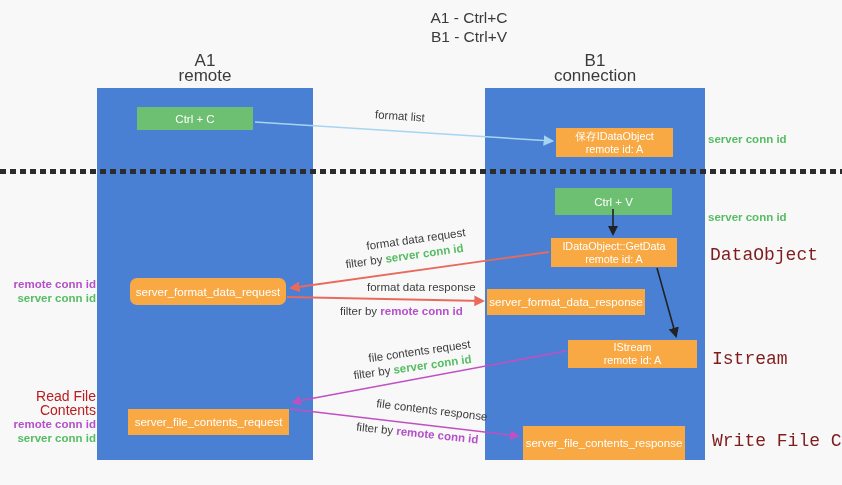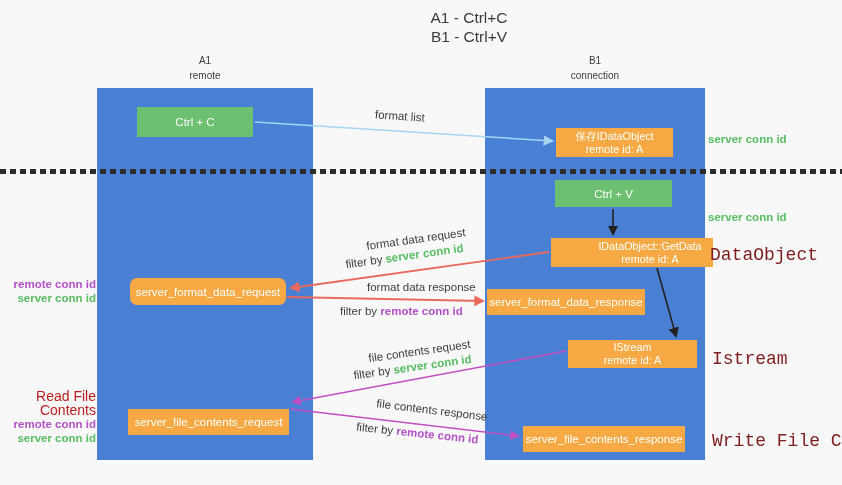--- a/index.html
+++ b/index.html
@@ -1,20 +1,20 @@
 <!DOCTYPE html>
 <html><head>
 <meta charset="utf-8">
 <style>
   html,body{margin:0;padding:0;background:#f8f8f9;}
   .stage{position:relative;width:842px;height:485px;background:#f8f8f9;overflow:hidden;
          font-family:"Liberation Sans",sans-serif;}
   .title{position:absolute;top:8px;left:0;width:100%;text-align:center;
          font-size:15.5px;line-height:19px;color:#3b3b3b;margin-left:48px;}
-  .colhead{position:absolute;text-align:center;font-size:10px;line-height:15px;color:#3b3b3b;}
+  .colhead{position:absolute;text-align:center;font-size:17px;line-height:15px;color:#3b3b3b;}
   .colhead.left{left:97px;width:216px;top:53px;}
   .colhead.right{left:485px;width:220px;top:53px;}
   .lane{position:absolute;top:88px;height:372px;background:#4a80d4;}
   .lane.left{left:97px;width:216px;}
   .lane.right{left:485px;width:220px;}
   .divider{position:absolute;left:0;top:169px;width:842px;height:5px;z-index:5;
            background:repeating-linear-gradient(90deg,#2c2c2c 0 6px,transparent 6px 10px);}
   .node{position:absolute;z-index:6;display:flex;flex-direction:column;align-items:center;
         justify-content:center;color:#fff;font-size:11.5px;text-align:center;white-space:nowrap;}
   .node.orange{background:#f8a944;}
@@ -47,46 +47,46 @@
   <div class="colhead right">
     <div>B1</div>
     <div>connection</div>
   </div>
 
   <div class="lane left"></div>
   <div class="lane right"></div>
 
   <div class="divider"></div>
 
-  <div class="node green" style="left:137px;top:107px;width:116px;height:30px;">Ctrl + C</div>
+  <div class="node green" style="left:137px;top:107px;width:116px;height:23px;">Ctrl + C</div>
 
   <div class="node orange" style="left:556px;top:128px;width:117px;height:29px;">
     <div class="ln">保存IDataObject</div>
     <div class="ln">remote id: A</div>
   </div>
 
-  <div class="node green" style="left:555px;top:180px;width:117px;height:27px;">Ctrl + V</div>
+  <div class="node green" style="left:555px;top:188px;width:117px;height:27px;">Ctrl + V</div>
 
-  <div class="node orange" style="left:551px;top:238px;width:126px;height:29px;padding-left:36px;">
+  <div class="node orange" style="left:551px;top:238px;width:126px;height:29px;">
     <div class="ln">IDataObject::GetData</div>
     <div class="ln">remote id: A</div>
   </div>
 
   <div class="node orange" style="left:130px;top:278px;width:156px;height:27px;border-radius:7px;">server_format_data_request</div>
 
   <div class="node orange" style="left:487px;top:289px;width:158px;height:26px;">server_format_data_response</div>
 
   <div class="node orange" style="left:568px;top:340px;width:129px;height:28px;">
     <div class="ln">IStream</div>
     <div class="ln">remote id: A</div>
   </div>
 
   <div class="node orange" style="left:128px;top:409px;width:161px;height:26px;">server_file_contents_request</div>
 
-  <div class="node orange" style="left:523px;top:426px;width:162px;height:26px;">server_file_contents_response</div>
+  <div class="node orange" style="left:523px;top:426px;width:162px;height:34px;">server_file_contents_response</div>
 
   <svg class="svglayer" width="842" height="485">
     <defs>
       <marker id="m-blue" viewBox="0 0 10 10" refX="8" refY="5" markerWidth="7" markerHeight="7" orient="auto">
         <path d="M0,0 L10,5 L0,10 z" fill="#a5d5f0"></path>
       </marker>
       <marker id="m-black" viewBox="0 0 10 10" refX="8" refY="5" markerWidth="6.5" markerHeight="6.5" orient="auto">
         <path d="M0,0 L10,5 L0,10 z" fill="#222222"></path>
       </marker>
       <marker id="m-red" viewBox="0 0 10 10" refX="8" refY="5" markerWidth="6" markerHeight="6" orient="auto">

